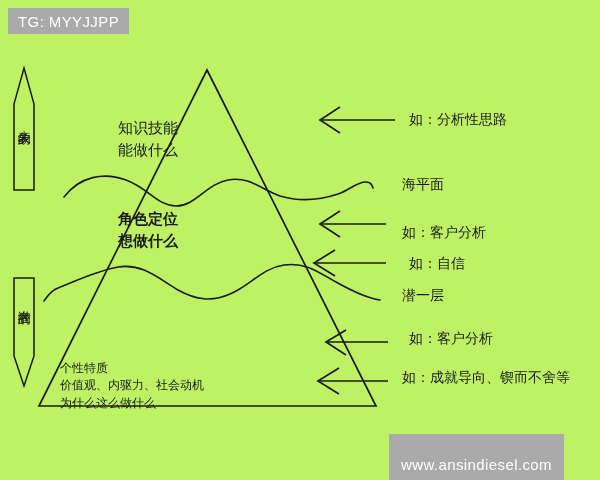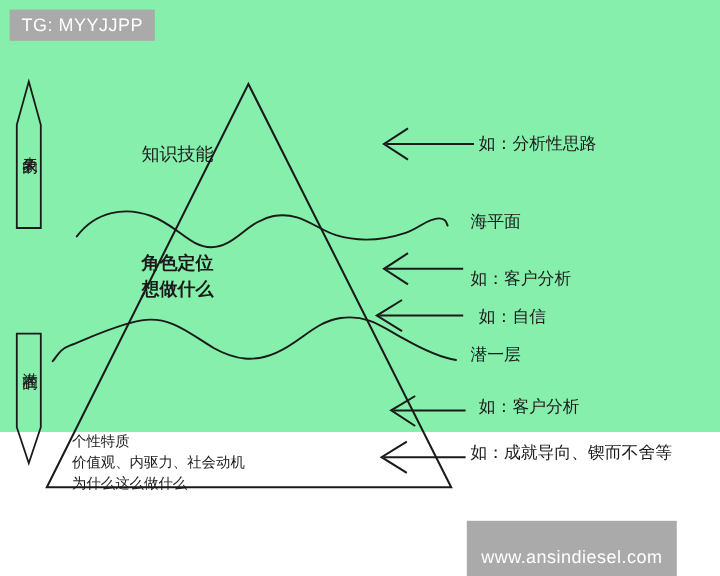--- a/index.html
+++ b/index.html
@@ -9,22 +9,22 @@
   body {
     width: 600px;
     height: 480px;
     background: #ffffff;
     font-family: "DejaVu Sans", "Liberation Sans", sans-serif;
     overflow: hidden;
   }
   #stage {
     position: relative;
     width: 600px;
-    height: 360px;
-    background: #86efac;
+    height: 480px;
+    background: #bef264;
   }
   #diagram-svg {
     position: absolute;
     left: 0;
     top: 0;
     width: 600px;
     height: 480px;
   }
 
   
@@ -67,20 +67,21 @@
   #tier-mid-text  { left: 118px; top: 209px; width: 180px; font-size: 15px; font-weight: bold; }
   #tier-bot-text  { left: 60px;  top: 316px; width: 296px; font-size: 12px; margin-top: 44px; }
 
   
   .annotation {
     position: absolute;
     color: #1a1a1a;
     font-family: "DejaVu Sans", "Liberation Sans", sans-serif;
     font-size: 14px;
     white-space: nowrap;
+    margin-left: 10px;
   }
   #ann-1 { left: 399px; top: 111px; }
   #ann-sea { left: 392px; top: 176px; }
   #ann-2 { left: 392px; top: 224px; }
   #ann-3 { left: 399px; top: 255px; }
   #ann-sub { left: 392px; top: 287px; }
   #ann-4 { left: 399px; top: 330px; }
   #ann-5 { left: 392px; top: 369px; }
 
   
@@ -168,20 +169,21 @@
   <div class="watermark" id="watermark-top">TG: MYYJJPP</div>
 
   <div class="watermark" id="watermark-bottom">www.ansindiesel.com</div>
 
   <div class="side-label" id="side-label-top">表象的</div>
 
   <div class="side-label" id="side-label-bottom">潜在的</div>
 
   <div class="tier-text" id="tier-top-text">
     <span class="line">知识技能</span>
+    <span class="line">能做什么</span>
   </div>
 
   <div class="tier-text" id="tier-mid-text">
     <span class="line">角色定位</span>
     <span class="line">想做什么</span>
   </div>
 
   <div class="tier-text" id="tier-bot-text">
     <span class="line">个性特质</span>
     <span class="line">价值观、内驱力、社会动机</span>

